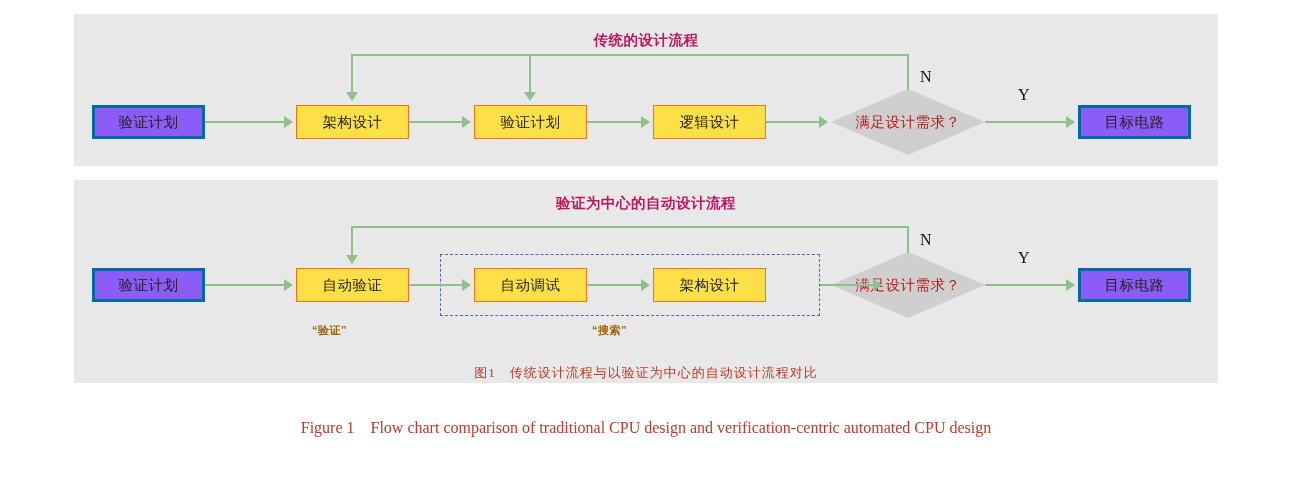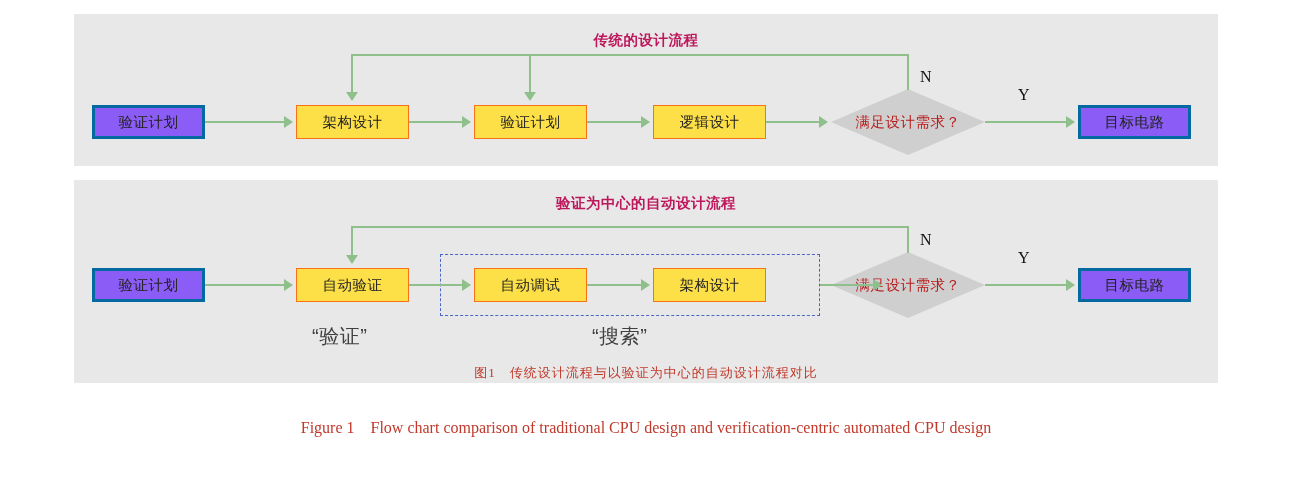--- a/index.html
+++ b/index.html
@@ -123,23 +123,23 @@
   }
 
   .dashed-box {
     position: absolute;
     border: 1px dashed #4a66c8;
     box-sizing: border-box;
   }
 
   .red-note {
     position: absolute;
-    color: #404040;
-    font-size: 20px;
-    font-weight: normal;
+    color: #a16207;
+    font-size: 11px;
+    font-weight: bold;
     letter-spacing: 0.5px;
   }
 
   .caption {
     position: absolute;
     width: 100%;
     text-align: center;
     color: #c0392b;
   }
   .caption-cn {

